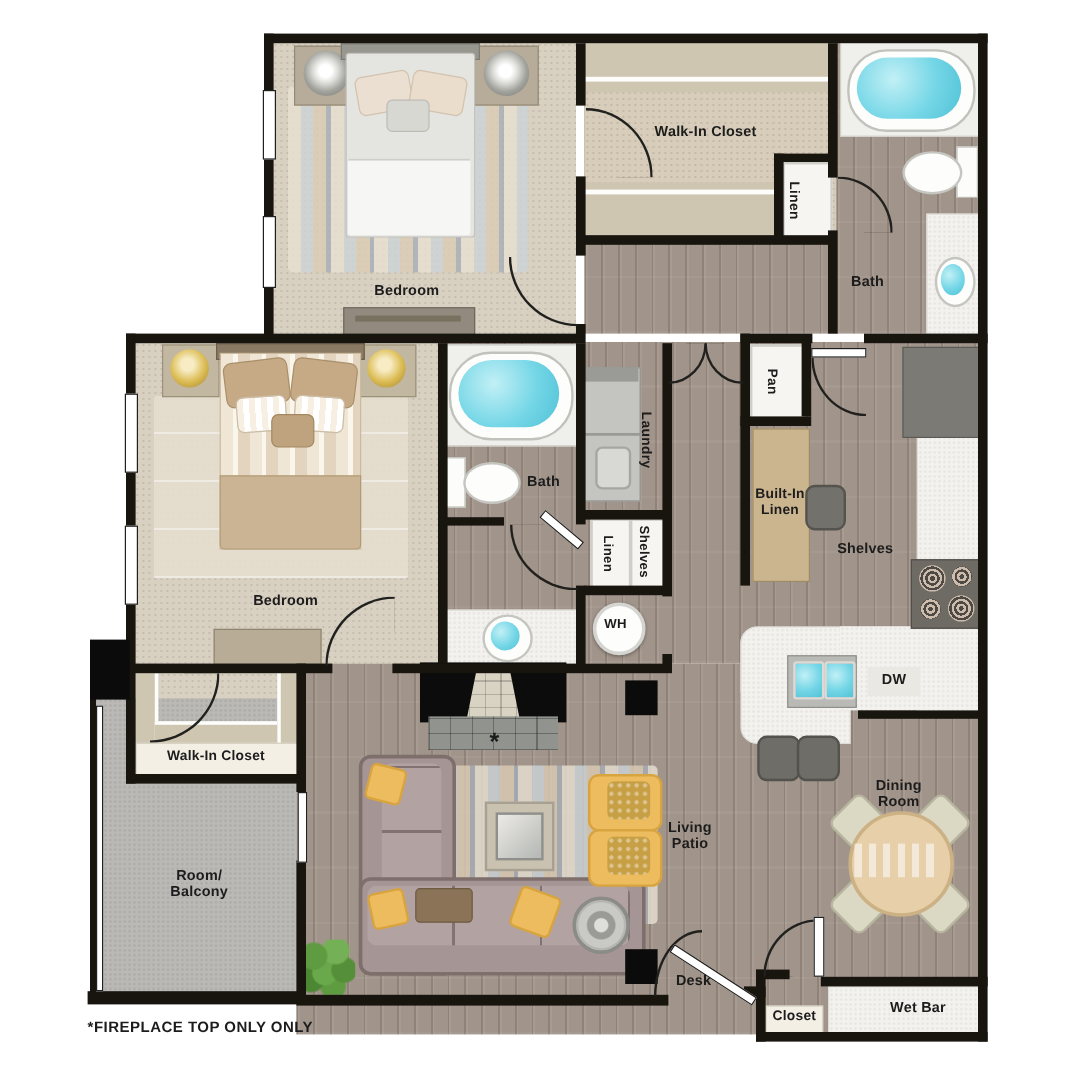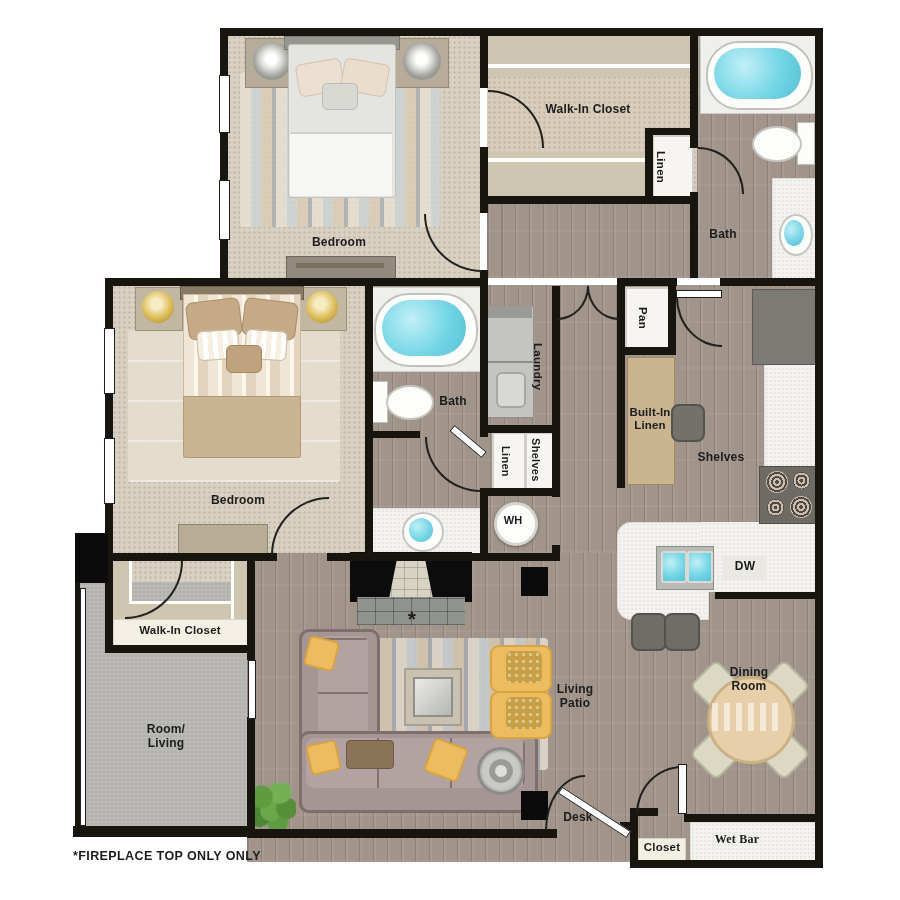--- a/index.html
+++ b/index.html
@@ -282,22 +282,22 @@
   <div class="abs vlabel" style="left:532px;top:336px;height:62px;">Laundry</div>
   <div class="abs vlabel" style="left:500px;top:434px;height:54px;font-size:11px;">Linen</div>
   <div class="abs vlabel" style="left:530px;top:431px;height:58px;font-size:11px;">Shelves</div>
   <div class="abs label" style="left:494px;top:514px;width:38px;font-size:11px;z-index:9;">WH</div>
   <div class="abs vlabel" style="left:637px;top:297px;height:42px;">Pan</div>
   <div class="abs label" style="left:619px;top:406px;width:62px;font-size:11.5px;z-index:9;">Built-In Linen</div>
   <div class="abs label" style="left:681px;top:451px;width:80px;">Shelves</div>
   <div class="abs label" style="left:725px;top:560px;width:40px;z-index:9;">DW</div>
   <div class="abs label nowrap" style="left:115px;top:624px;width:130px;font-size:11.5px;z-index:9;">Walk-In Closet</div>
   <div class="abs label" style="left:131px;top:723px;width:70px;z-index:9;">Room/</div>
-  <div class="abs label" style="left:131px;top:737px;width:70px;z-index:9;">Living</div>
+  <div class="abs label" style="left:131px;top:737px;width:70px;z-index:9;">Balcony</div>
   <div class="abs label" style="left:546px;top:683px;width:58px;">Living Patio</div>
-  <div class="abs label" style="left:719px;top:666px;width:60px;">Dining Room</div>
+  <div class="abs label" style="left:719px;top:648px;width:60px;">Dining Room</div>
   <div class="abs label" style="left:553px;top:811px;width:50px;">Desk</div>
   <div class="abs label" style="left:632px;top:841px;width:60px;font-size:11.5px;z-index:9;">Closet</div>
-  <div class="abs label nowrap" style="left:687px;top:833px;width:100px;z-index:9;font-family:Liberation Serif, serif;">Wet Bar</div>
+  <div class="abs label nowrap" style="left:715px;top:833px;width:100px;z-index:9;">Wet Bar</div>
   <div class="abs label" style="left:400px;top:607px;width:24px;font-size:21px;z-index:9;">*</div>
   <div class="abs" style="left:73px;top:849px;font-weight:700;font-size:12.5px;letter-spacing:.4px;color:#1c1c1c;z-index:9;">*FIREPLACE TOP ONLY ONLY</div>
 
 </div>
 
 </body></html>

